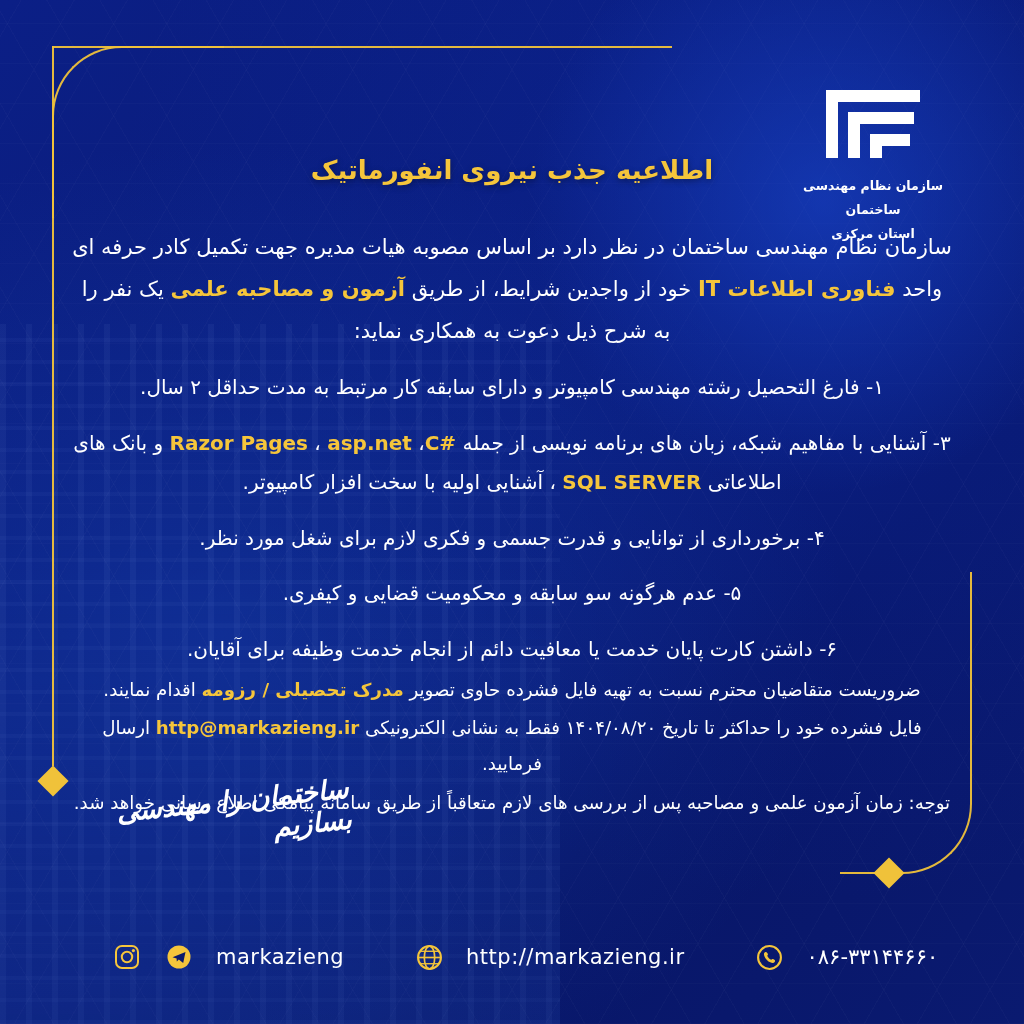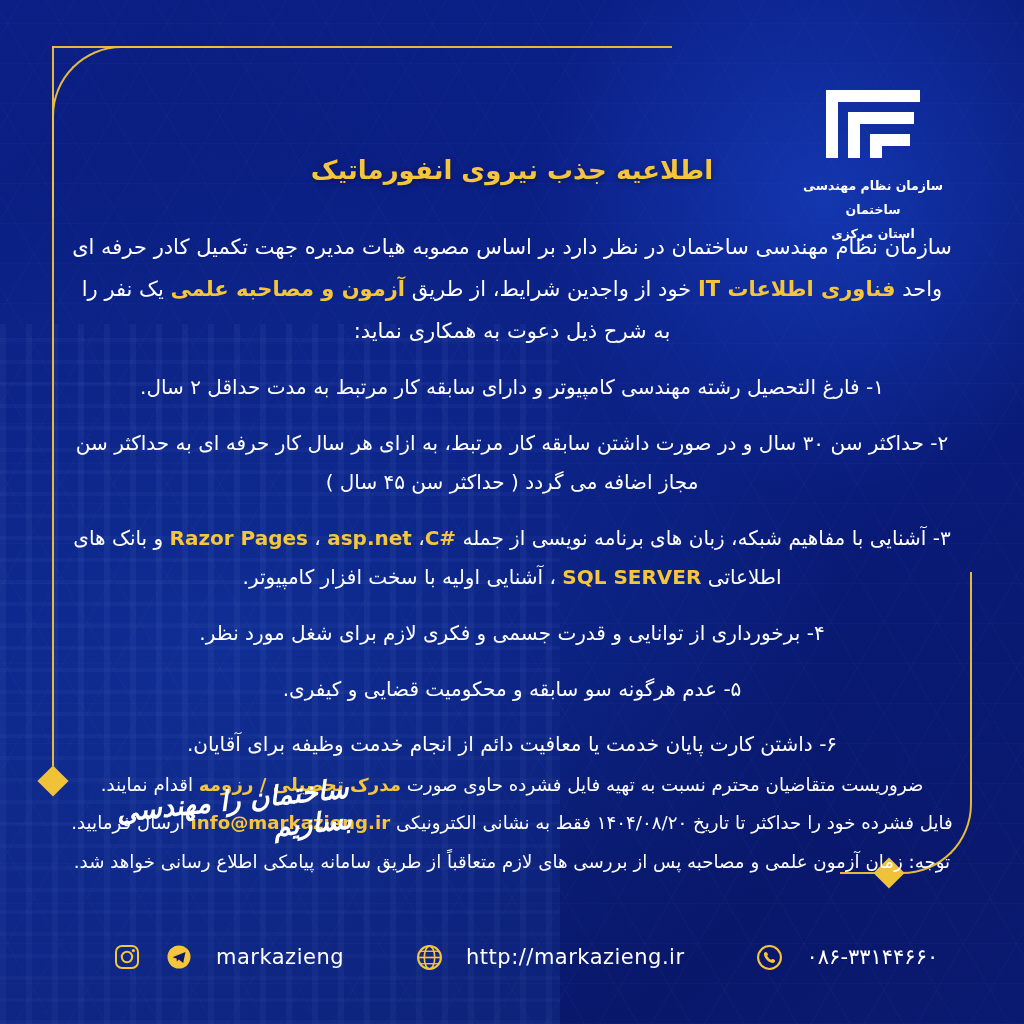--- a/index.html
+++ b/index.html
@@ -157,36 +157,35 @@
 
   <div class="title">اطلاعیه جذب نیروی انفورماتیک</div>
 
   <div class="body-block">
 
     <p class="para intro">
       <span>سازمان نظام مهندسی ساختمان در نظر دارد بر اساس مصوبه هیات مدیره جهت تکمیل کادر حرفه ای واحد </span><span class="hl">فناوری اطلاعات IT</span><span> خود از واجدین شرایط، از طریق </span><span class="hl">آزمون و مصاحبه علمی</span><span> یک نفر را به شرح ذیل دعوت به همکاری نماید:</span>
     </p>
 
     <p class="para list-item">۱- فارغ التحصیل رشته مهندسی کامپیوتر و دارای سابقه کار مرتبط به مدت حداقل ۲ سال.</p>
-    <p class="para list-item">۲- حداکثر سن ۳۰ سال و در صورت داشتن سابقه کار مرتبط، به ازای هر سال کار حرفه ای به حداکثر سن مجاز اضافه می گردد ( حداکثر سن ۴۵ سال )</p>
 
     <p class="para list-item">
       <span>۳- آشنایی با مفاهیم شبکه، زبان های برنامه نویسی از جمله </span><span class="hl ltr">C#</span><span>، </span><span class="hl ltr">asp.net</span><span>  ،  </span><span class="hl ltr">Razor Pages</span><span> و بانک های اطلاعاتی </span><span class="hl ltr">SQL SERVER</span><span> ، آشنایی اولیه با سخت افزار کامپیوتر.</span>
     </p>
 
     <p class="para list-item">۴- برخورداری از توانایی و قدرت جسمی و فکری لازم برای شغل مورد نظر.</p>
     <p class="para list-item">۵- عدم هرگونه سو سابقه و محکومیت قضایی و کیفری.</p>
     <p class="para list-item">۶- داشتن کارت پایان خدمت یا معافیت دائم از انجام خدمت وظیفه برای آقایان.</p>
 
     <p class="para note">
-      <span>ضروریست متقاضیان محترم نسبت به تهیه فایل فشرده حاوی صورت </span><span class="hl">مدرک تحصیلی / رزومه</span><span> اقدام نمایند.</span>
+      <span>ضروریست متقاضیان محترم نسبت به تهیه فایل فشرده حاوی تصویر </span><span class="hl">مدرک تحصیلی / رزومه</span><span> اقدام نمایند.</span>
     </p>
 
     <p class="para note">
-      <span>فایل فشرده خود را حداکثر تا تاریخ ۱۴۰۴/۰۸/۲۰ فقط به نشانی الکترونیکی </span><span class="hl ltr">info@markazieng.ir</span><span> ارسال فرمایید.</span>
+      <span>فایل فشرده خود را حداکثر تا تاریخ ۱۴۰۴/۰۸/۲۰ فقط به نشانی الکترونیکی </span><span class="hl ltr">http@markazieng.ir</span><span> ارسال فرمایید.</span>
     </p>
 
     <p class="para note">
       <span>توجه: زمان آزمون علمی و مصاحبه پس از بررسی های لازم متعاقباً از طریق سامانه پیامکی اطلاع رسانی خواهد شد.</span>
     </p>
   </div>
 
   <div class="tagline">ساختمان را مهندسی بسازیم</div>
 
   <div class="footer">

